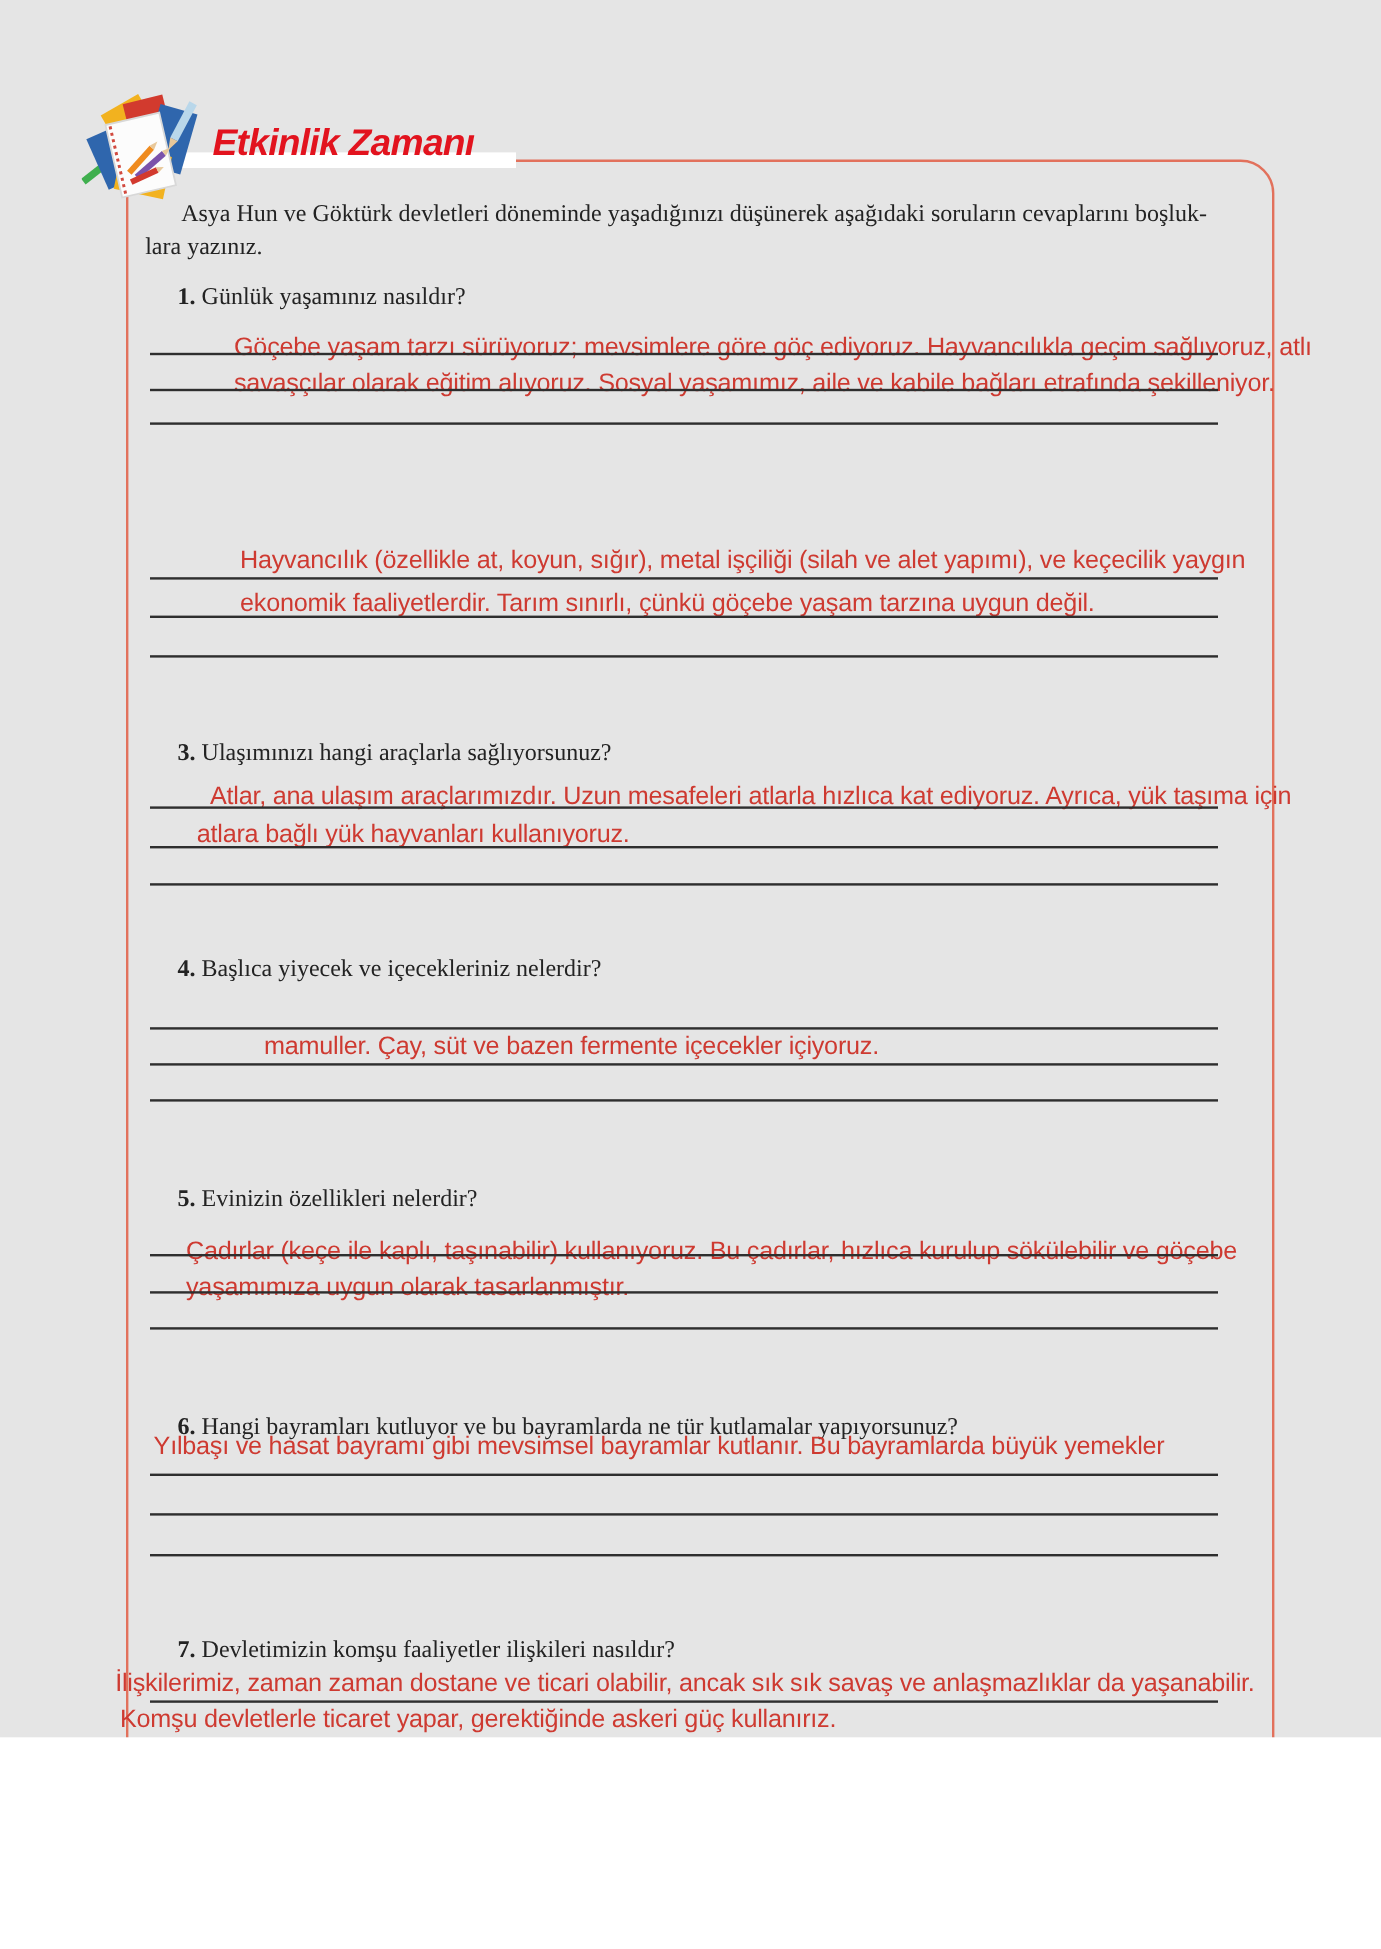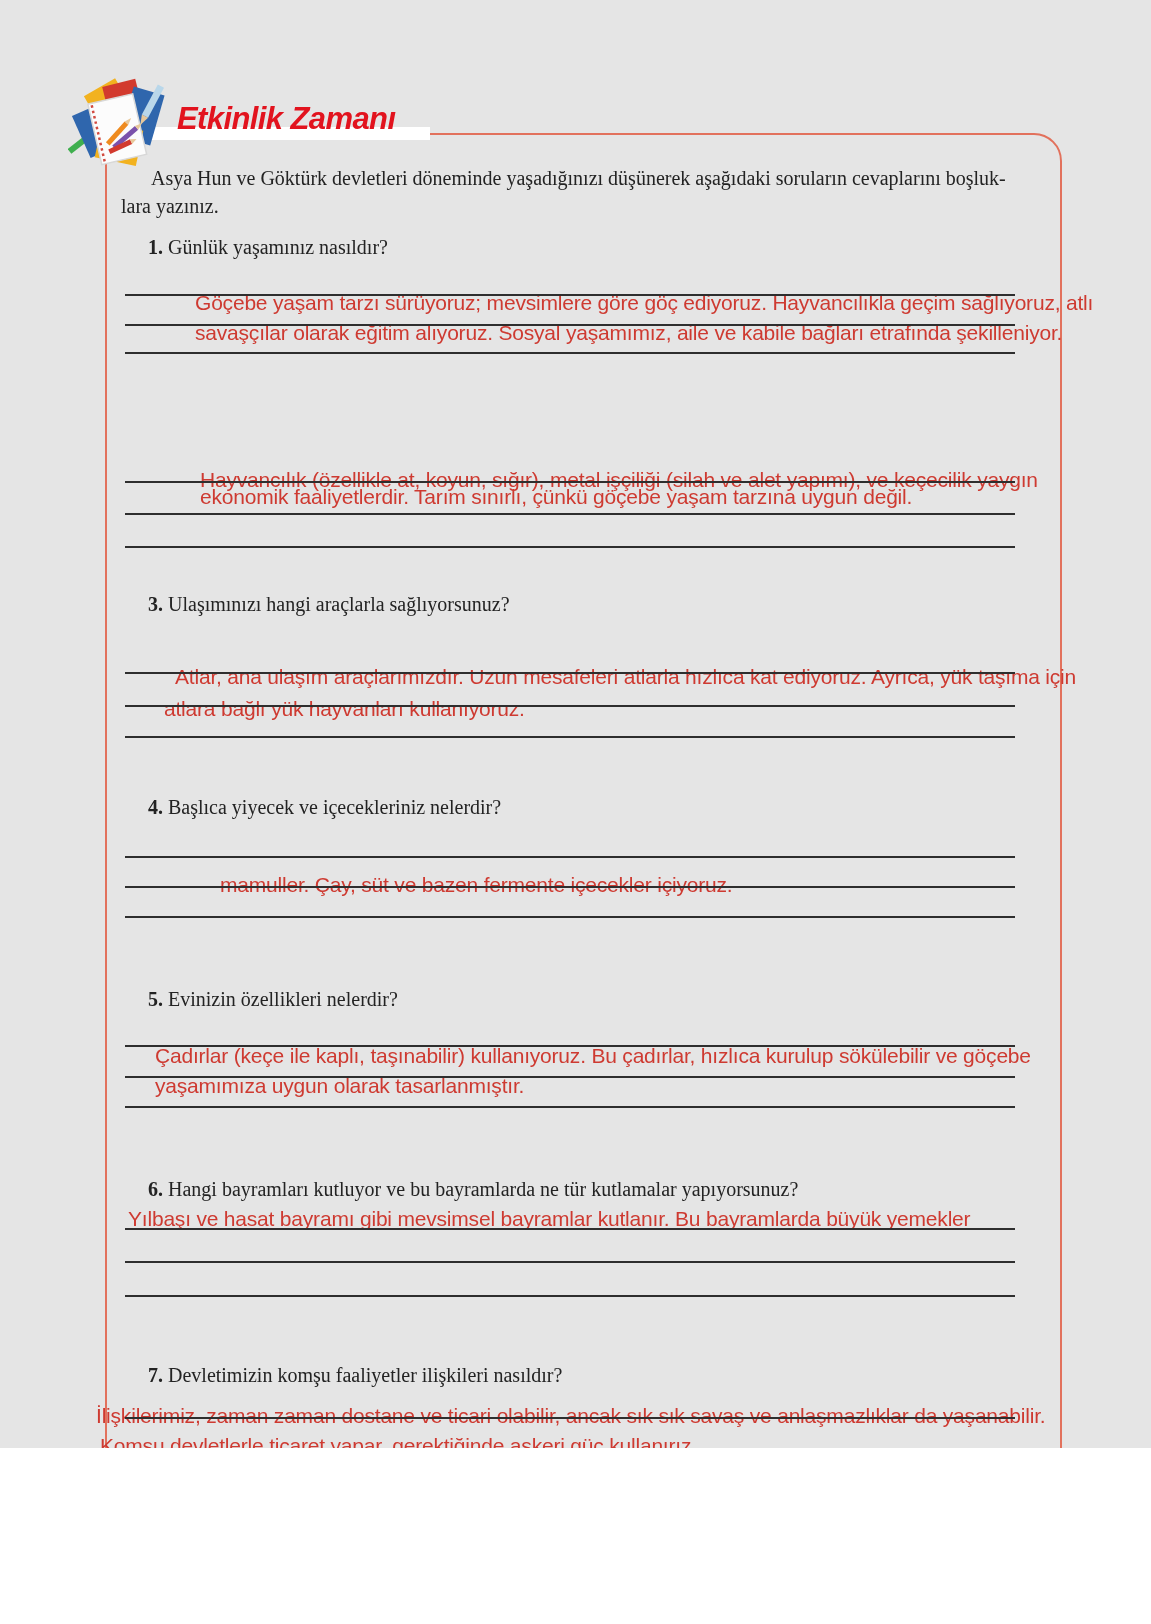--- a/index.html
+++ b/index.html
@@ -16,26 +16,26 @@
   .title{position:absolute;left:177px;top:101px;margin:0;
          font-family:"Liberation Sans",sans-serif;font-weight:bold;font-style:italic;
          font-size:31px;letter-spacing:-0.6px;color:#e2131e;white-space:nowrap;}
 
   .intro{position:absolute;font-size:20px;color:#232323;white-space:nowrap;text-align:right;}
   #intro1{left:151px;top:167px;}
   #intro2{left:121px;top:195px;}
 
   .question{position:absolute;left:148px;font-size:20px;color:#232323;white-space:nowrap;}
   .qnum{font-weight:bold;margin-right:5px;}
-  #q1{top:236px}#q2{top:423px}#q3{top:593px}#q4{top:796px}#q5{top:988px}#q6{top:1178px}#q7{top:1364px}
+  #q1{top:236px}#q2{top:423px}#q3{top:616px}#q4{top:796px}#q5{top:988px}#q6{top:1178px}#q7{top:1364px}
 
   .ans{position:absolute;font-family:"Liberation Sans",sans-serif;font-size:21px;
-       color:#ce3a31;white-space:nowrap;letter-spacing:-0.2px;line-height:1.15;margin-top:13px;}
+       color:#ce3a31;white-space:nowrap;letter-spacing:-0.2px;line-height:1.15;}
   #a1l1{top:278px;left:195px}#a1l2{top:308px;left:195px}
-  #a2l1{top:455px;left:200px}#a2l2{top:472px;left:200px}
+  #a2l1{top:455px;left:200px}#a2l2{top:491px;left:200px}
   #a3l1{top:652px;left:175px}#a3l2{top:684px;left:164px}
   #a4l1{top:829px;left:220px}#a4l2{top:860px;left:220px}
   #a5l1{top:1031px;left:155px}#a5l2{top:1061px;left:155px}
   #a6l1{top:1194px;left:128px}#a6l2{top:1224px;left:128px}
   #a7l1{top:1391px;left:96px}#a7l2{top:1421px;left:100px}
 
   .rule{position:absolute;left:125px;width:890px;height:2px;background:#2e2e2e;}
   #r1a{top:294px}#r1b{top:324px}#r1c{top:352px}
   #r2a{top:481px}#r2b{top:513px}#r2c{top:546px}
   #r3a{top:672px}#r3b{top:705px}#r3c{top:736px}

